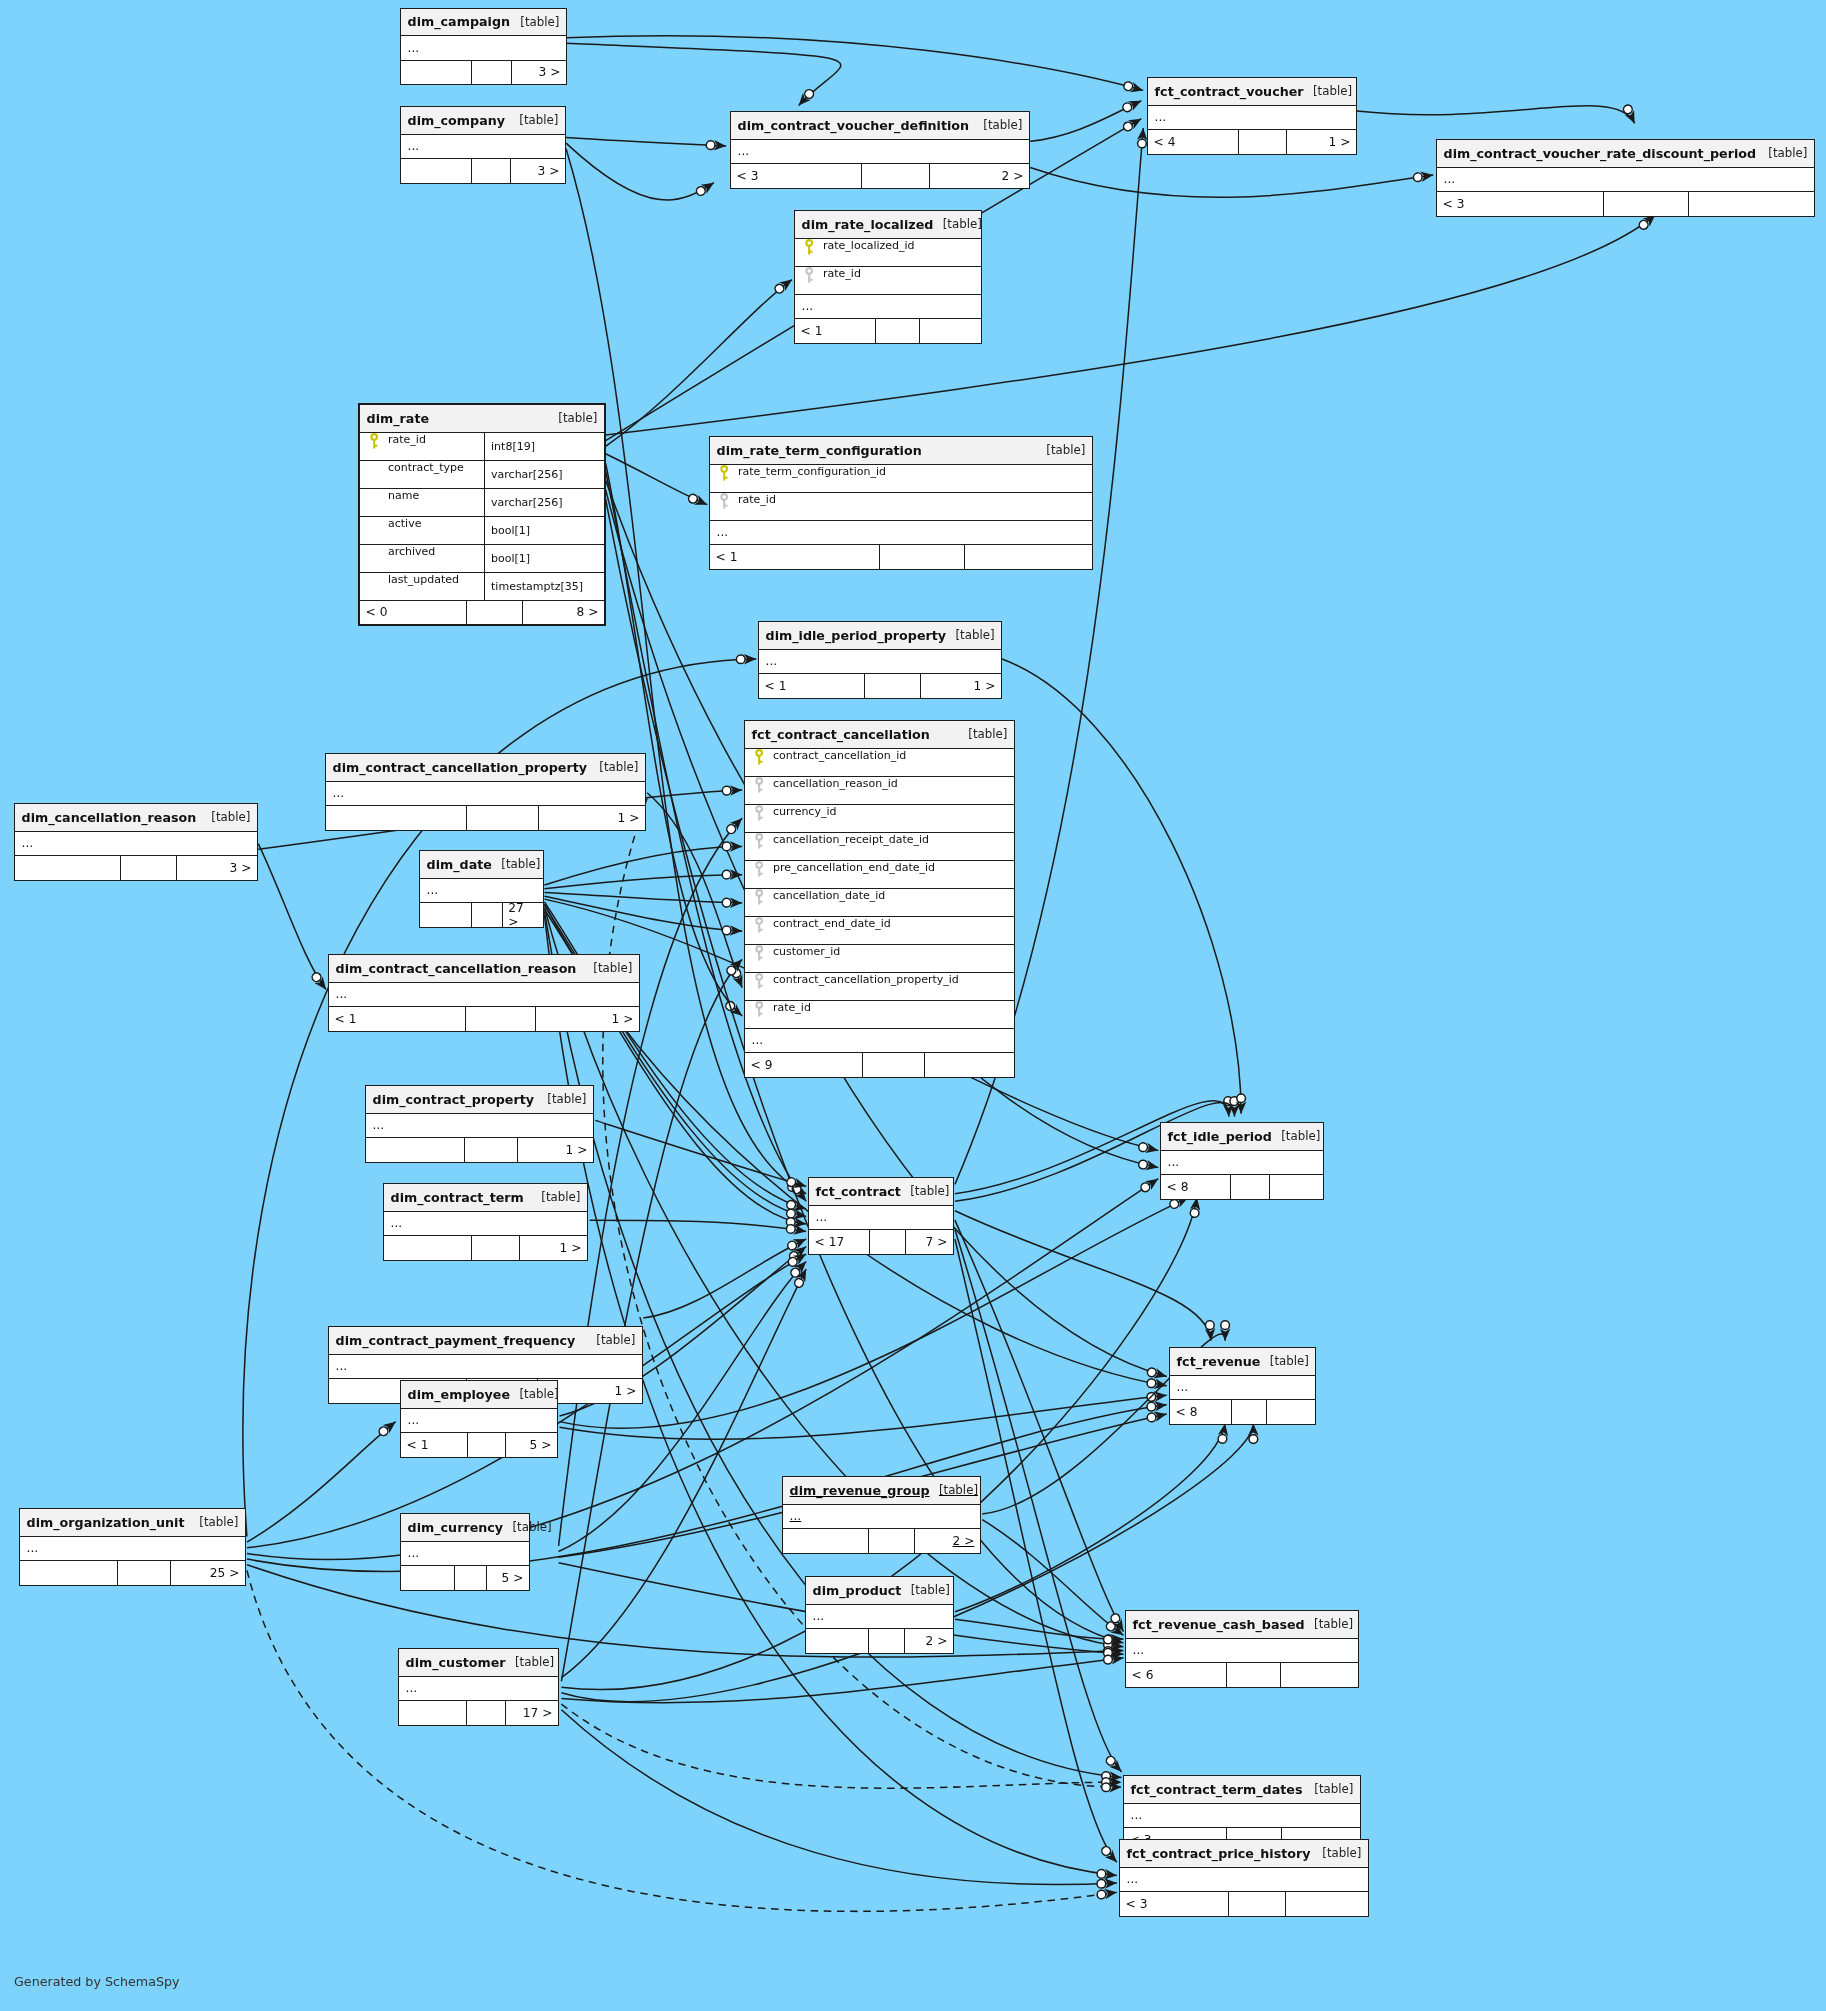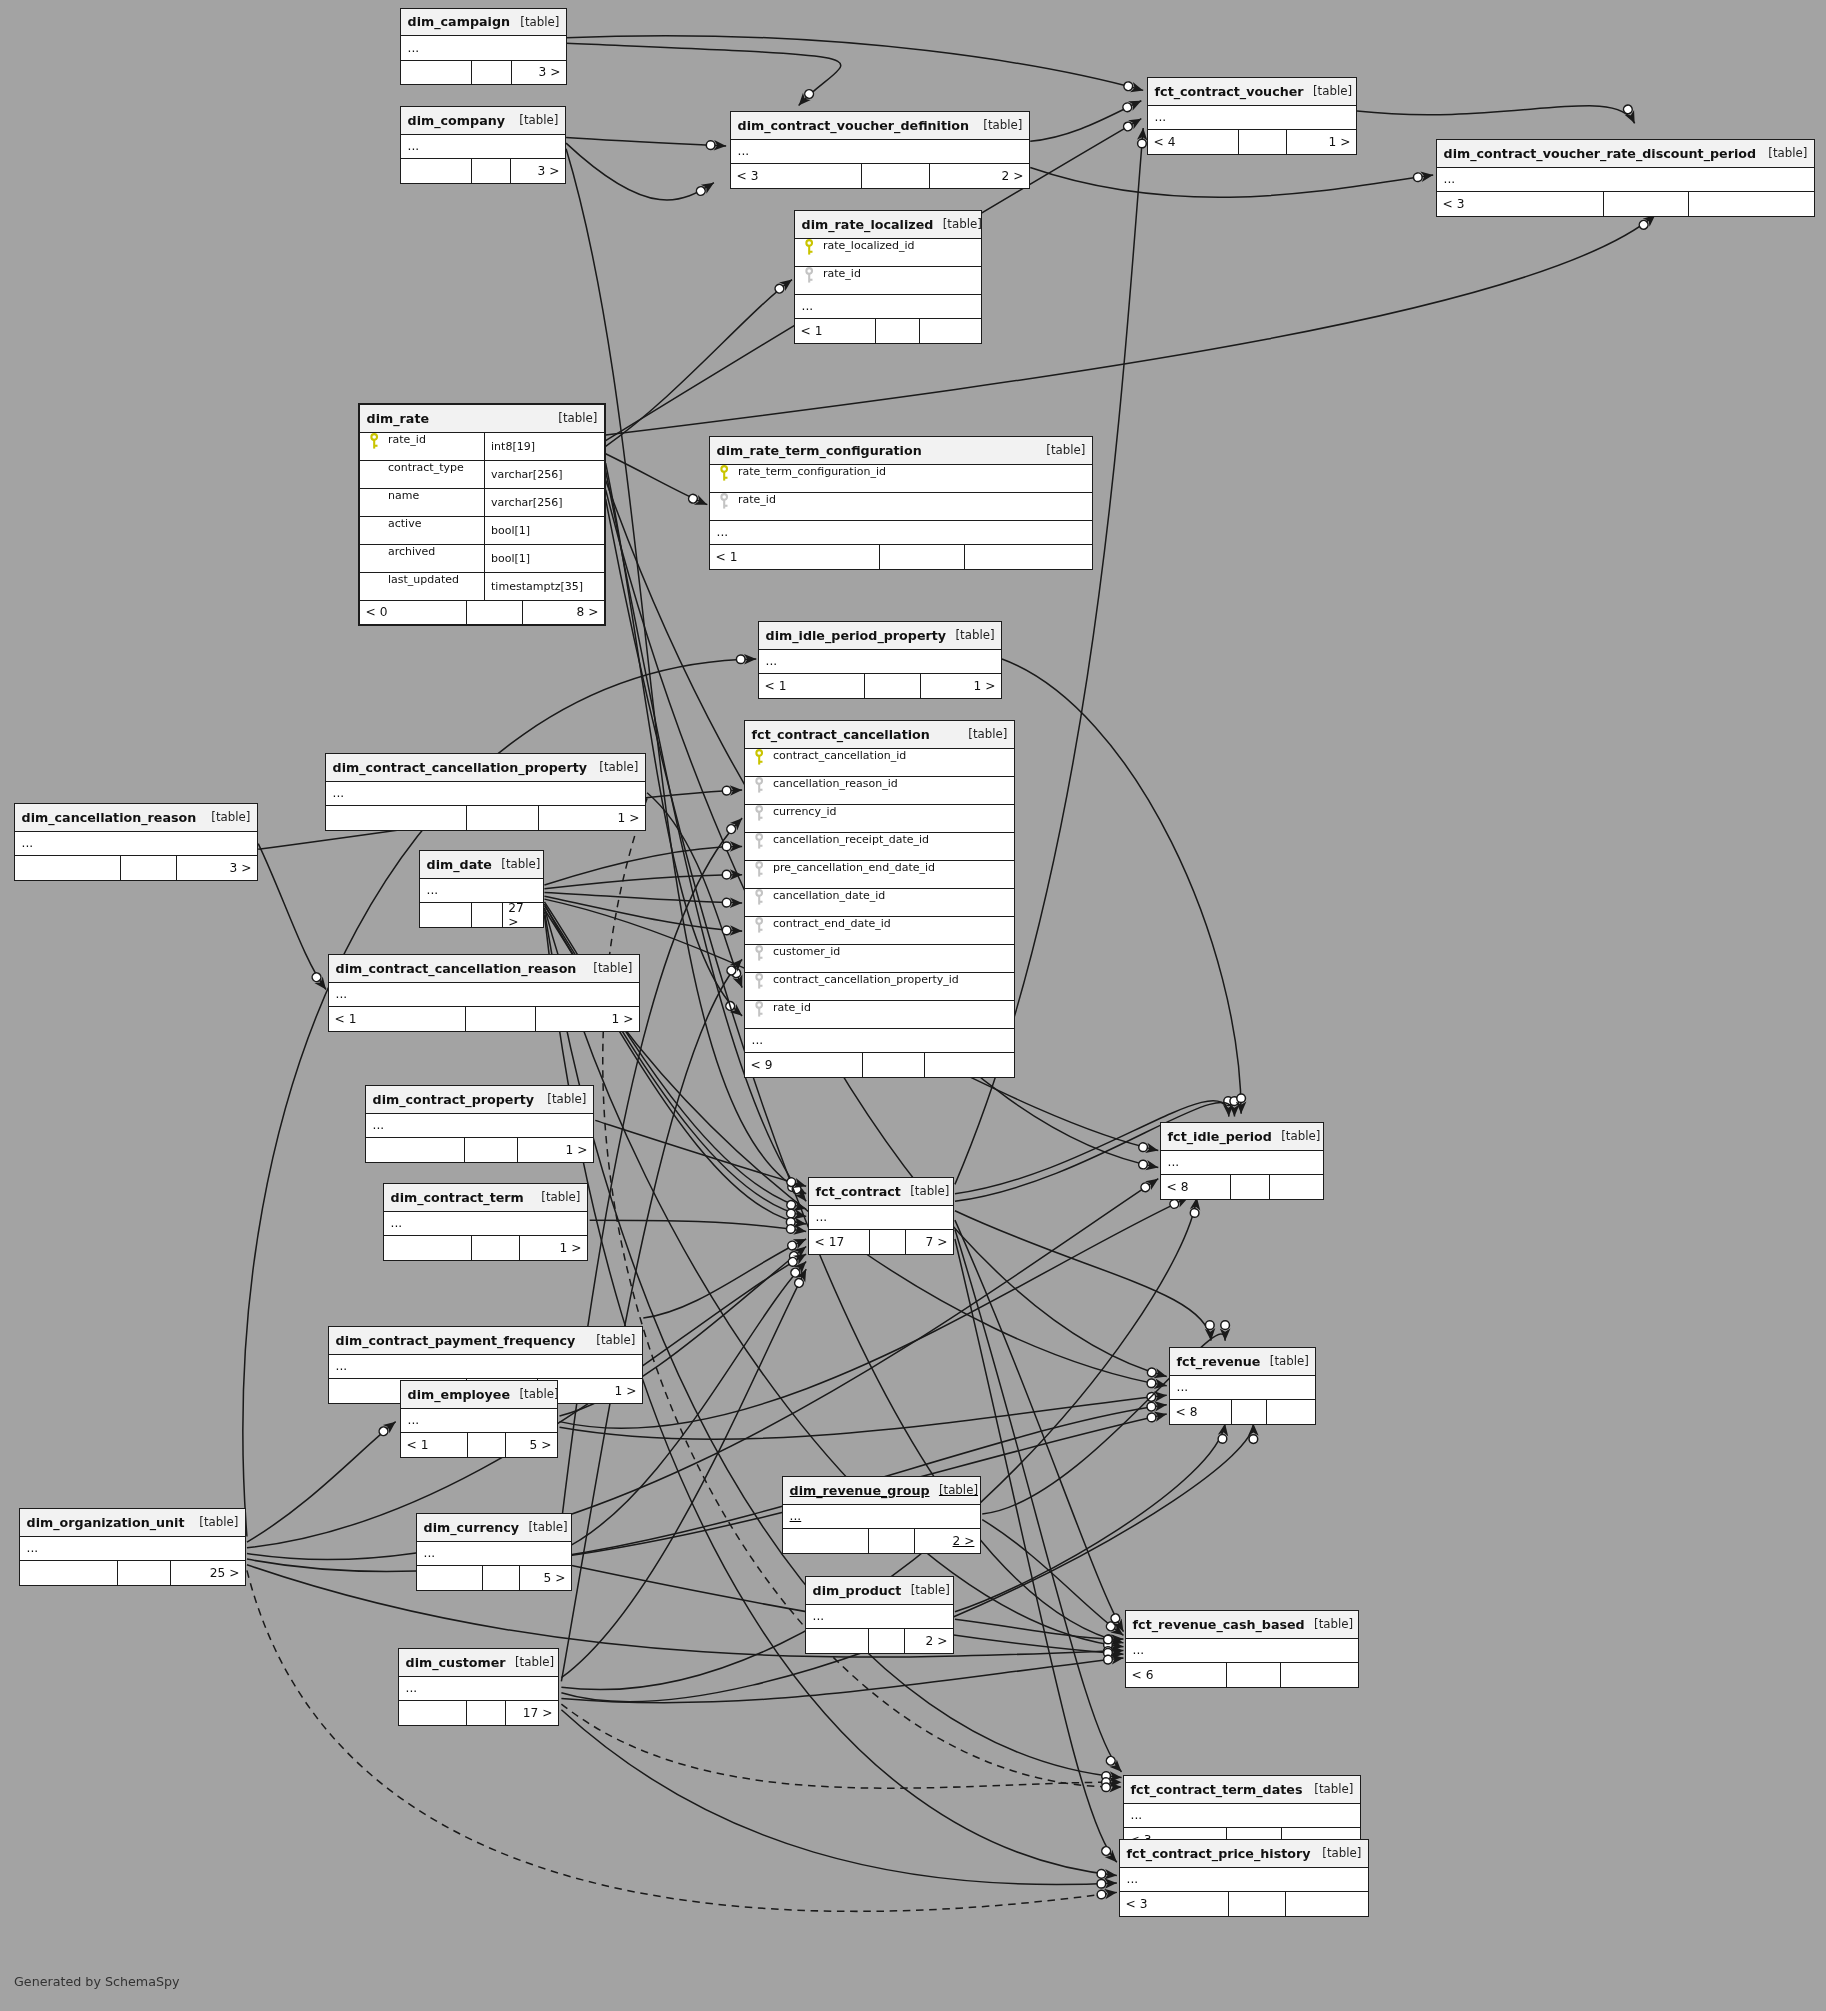--- a/index.html
+++ b/index.html
@@ -1,16 +1,16 @@
 <!DOCTYPE html>
 <html style="font-size:15px"><head>
 <meta charset="utf-8">
 <style>
   html,body{margin:0;padding:0;background:#ffffff;}
-  #canvas{position:relative;width:1827px;height:2011px;background:#a3a3a3;overflow:hidden;
+  #canvas{position:relative;width:1827px;height:2011px;background:#7dd3fc;overflow:hidden;
           font-family:"DejaVu Sans","Liberation Sans",sans-serif;}
   #edges{position:absolute;left:0;top:0;z-index:0;}
   .tbl{position:absolute;z-index:2;background:#fff;border:1.9px solid #1c1c1c;box-sizing:border-box;}
   .tbl.emph{border-width:2.8px;}
   .tbl-h{display:flex;justify-content:space-between;align-items:center;gap:9.4px;
          background:#f2f2f2;border-bottom:1.9px solid #1c1c1c;padding:3.8px 6.6px;min-height:19px;}
   .tbl-name{font-weight:bold;font-size:12.7px;color:#111;white-space:nowrap;}
   .tbl-tag{font-size:11.8px;color:#222;white-space:nowrap;}
   .tbl-r{display:flex;align-items:flex-start;border-bottom:0.9px solid #1c1c1c;height:27px;
          font-size:11px;color:#111;background:#fff;}
@@ -826,21 +826,21 @@
       <span class="tbl-name">dim_organization_unit</span>
       <span class="tbl-tag">[table]</span>
         </div>
         <div class="tbl-e">...</div>
         <div class="tbl-f">
       <span class="fc fc1"></span>
       <span class="fc fc2"></span>
       <span class="fc fc3">25 &gt;</span>
         </div>
       </div>
-      <div class="tbl" style="left: 416px; top: 1513px; width: 156px;">
+      <div class="tbl" style="left: 400px; top: 1513px; width: 130px;">
         <div class="tbl-h">
       <span class="tbl-name">dim_currency</span>
       <span class="tbl-tag">[table]</span>
         </div>
         <div class="tbl-e">...</div>
         <div class="tbl-f">
       <span class="fc fc1"></span>
       <span class="fc fc2"></span>
       <span class="fc fc3">5 &gt;</span>
         </div>

